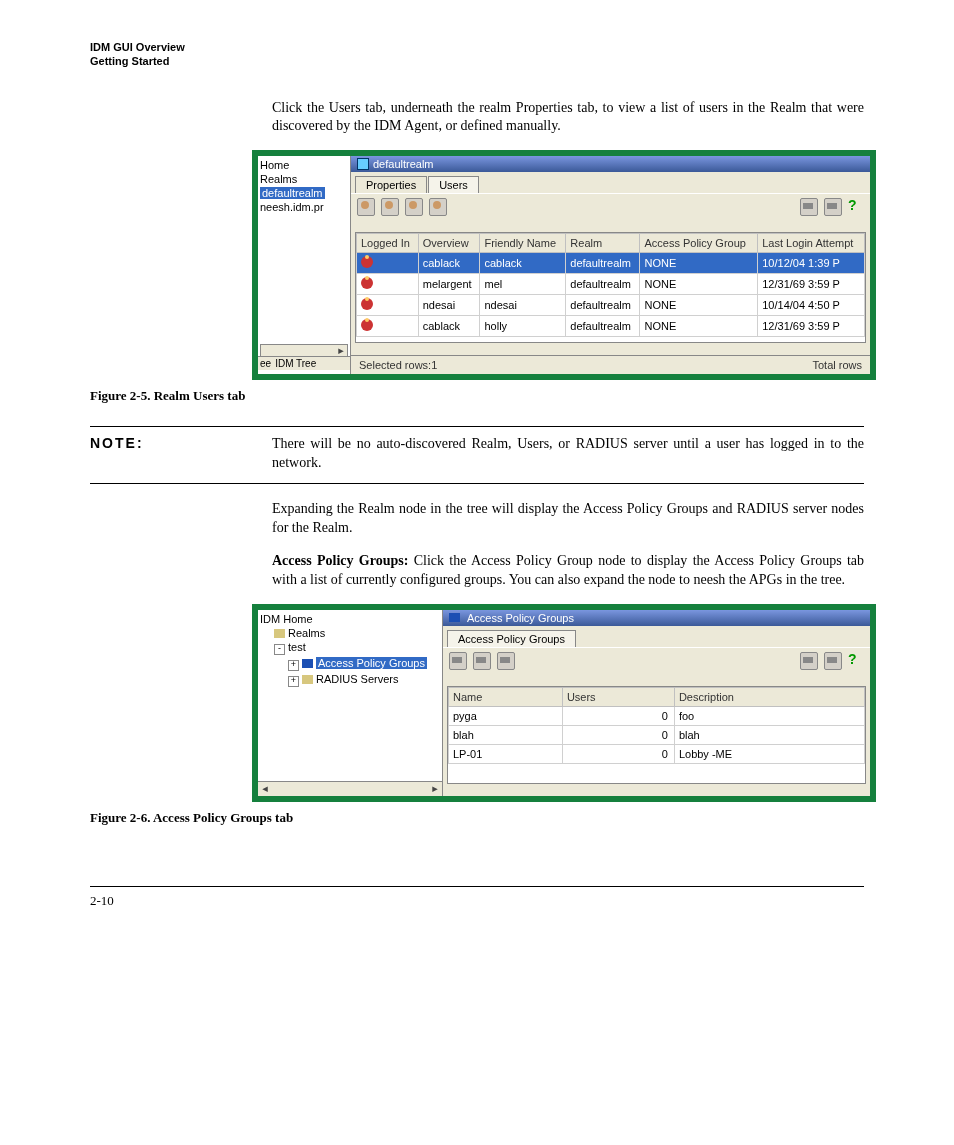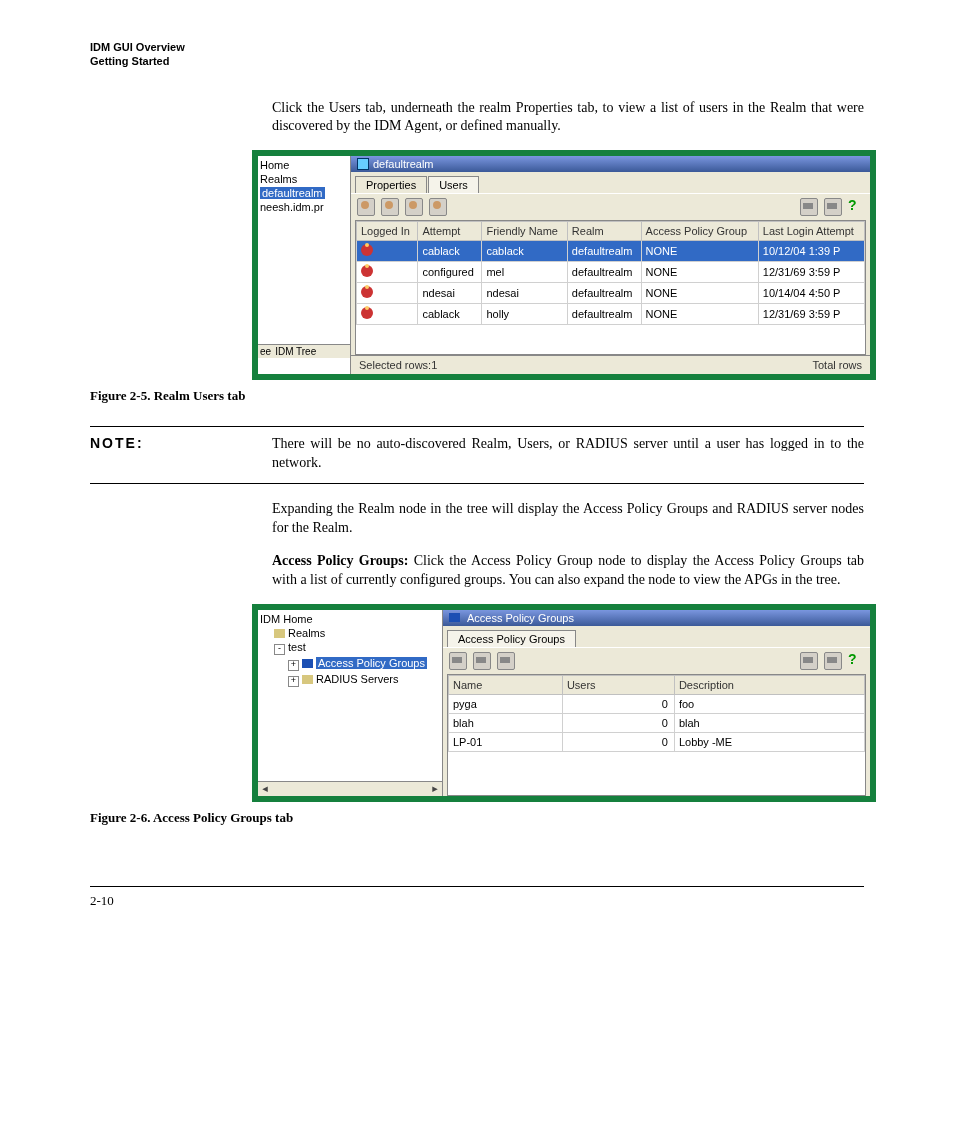--- a/index.html
+++ b/index.html
@@ -58,21 +58,21 @@
     width: 90px;
     background: #fff;
     border-right: 1px solid #888;
     position: relative;
     font-size: 11px;
     padding: 2px 0 0 2px;
   }
   .tree-pane .sel { background: #316ac5; color: #fff; padding: 0 2px; display: inline-block; }
   .tree-pane .node { padding: 1px 0; white-space: nowrap; overflow: hidden; }
   .tree-tabs {
-    position: absolute; bottom: 16px; left: 0; right: 0;
+    position: absolute; bottom: 4px; left: 0; right: 0;
     background: #ece9d8; border-top: 1px solid #888;
     font-size: 10px; padding: 1px 2px;
     display: flex; gap: 4px;
   }
   .scroll-stub { position:absolute; bottom:16px; left:2px; right:2px; height:12px; background:#ece9d8; border:1px solid #888; }
   .scroll-stub .arrow { float:right; width:12px; height:10px; text-align:center; line-height:10px; color:#444; }
 
   .main-pane { flex: 1; display: flex; flex-direction: column; }
   .titlebar {
     background: linear-gradient(#7a96df,#3b5998);
@@ -89,21 +89,21 @@
   .toolbar {
     display: flex; justify-content: space-between; align-items: center;
     padding: 4px 6px; border-top: 1px solid #fff;
   }
   .toolbar-left, .toolbar-right { display: flex; gap: 6px; }
   .tb-icon { width:16px; height:16px; background:#d4d0c8; border:1px solid #888; border-radius:2px; position:relative; }
   .tb-icon.user::after { content:""; position:absolute; left:3px; top:2px; width:8px; height:8px; border-radius:50%; background:#c96; }
   .tb-icon.print::after { content:""; position:absolute; left:2px; top:4px; width:10px; height:6px; background:#888; }
   .tb-icon.help { color:#090; background:none; border:none; font-weight:bold; font-size:14px; line-height:14px; }
 
-  .grid { background:#fff; border:1px solid #888; margin:0 4px; flex:1; overflow:hidden; }
+  .grid { background:#fff; border:1px solid #888; margin:12px 4px; flex:1; overflow:hidden; }
   .grid table { border-collapse: collapse; width: 100%; font-size: 11px; }
   .grid th {
     background: #ece9d8; border: 1px solid #c0c0c0; padding: 3px 4px;
     text-align: left; font-weight: normal; color:#333;
   }
   .grid td { border: 1px solid #d0d0d0; padding: 3px 4px; }
   .grid tr.selrow td { background:#316ac5; color:#fff; }
   .rowicon { display:inline-block; width:12px; height:12px; background:#c33; border-radius:50%; position:relative; }
   .rowicon::after { content:""; position:absolute; width:4px; height:4px; background:#fc6; border-radius:50%; left:4px; top:-1px; }
 
@@ -180,39 +180,39 @@
         <span class="tb-icon print"></span>
         <span class="tb-icon print"></span>
         <span class="tb-icon help">?</span>
       </div>
     </div>
     <div class="grid">
       <table>
         <thead>
             <tr id="f1-head">
               <th>Logged In</th>
-              <th>Attempt</th>
+              <th>Overview</th>
               <th>Friendly Name</th>
               <th>Realm</th>
               <th>Access Policy Group</th>
               <th>Last Login Attempt</th>
             </tr>
           </thead>
         <tbody id="f1-body">
             <tr class="selrow">
               <td><span class="rowicon"></span></td>
               <td>cablack</td>
               <td>cablack</td>
               <td>defaultrealm</td>
               <td>NONE</td>
               <td>10/12/04 1:39 P</td>
             </tr>
             <tr>
               <td><span class="rowicon"></span></td>
-              <td>configured</td>
+              <td>melargent</td>
               <td>mel</td>
               <td>defaultrealm</td>
               <td>NONE</td>
               <td>12/31/69 3:59 P</td>
             </tr>
             <tr>
               <td><span class="rowicon"></span></td>
               <td>ndesai</td>
               <td>ndesai</td>
               <td>defaultrealm</td>
@@ -239,21 +239,21 @@
 <div class="body-indent figcap">Figure 2-5. Realm Users tab</div>
 
 <div class="note-row">
   <div class="note-label">NOTE:</div>
   <div class="note-text">There will be no auto-discovered Realm, Users, or RADIUS server until a user has logged in to the network.</div>
 </div>
 
 <div class="body-indent para">Expanding the Realm node in the tree will display the Access Policy Groups and RADIUS server nodes for the Realm.</div>
 
 <div class="body-indent para">
-  <span class="bold">Access Policy Groups:</span><span> Click the Access Policy Group node to display the Access Policy Groups tab with a list of currently configured groups. You can also expand the node to view the APGs in the tree.</span>
+  <span class="bold">Access Policy Groups:</span><span> Click the Access Policy Group node to display the Access Policy Groups tab with a list of currently configured groups. You can also expand the node to neesh the APGs in the tree.</span>
 </div>
 
 <div class="shot shot2">
   <div class="tree2">
     <div class="node">IDM Home</div>
     <div class="node indent1"><span class="folder-tan"></span><span>Realms</span></div>
     <div class="node indent1"><span class="expander">-</span><span>test</span></div>
     <div class="node indent2"><span class="expander">+</span><span class="folder-blue"></span><span class="sel">Access Policy Groups</span></div>
     <div class="node indent2"><span class="expander">+</span><span class="folder-tan"></span><span>RADIUS Servers</span></div>
     <div class="scroll-stub2"><span class="arrow">◂</span><span class="arrow r">▸</span></div>

